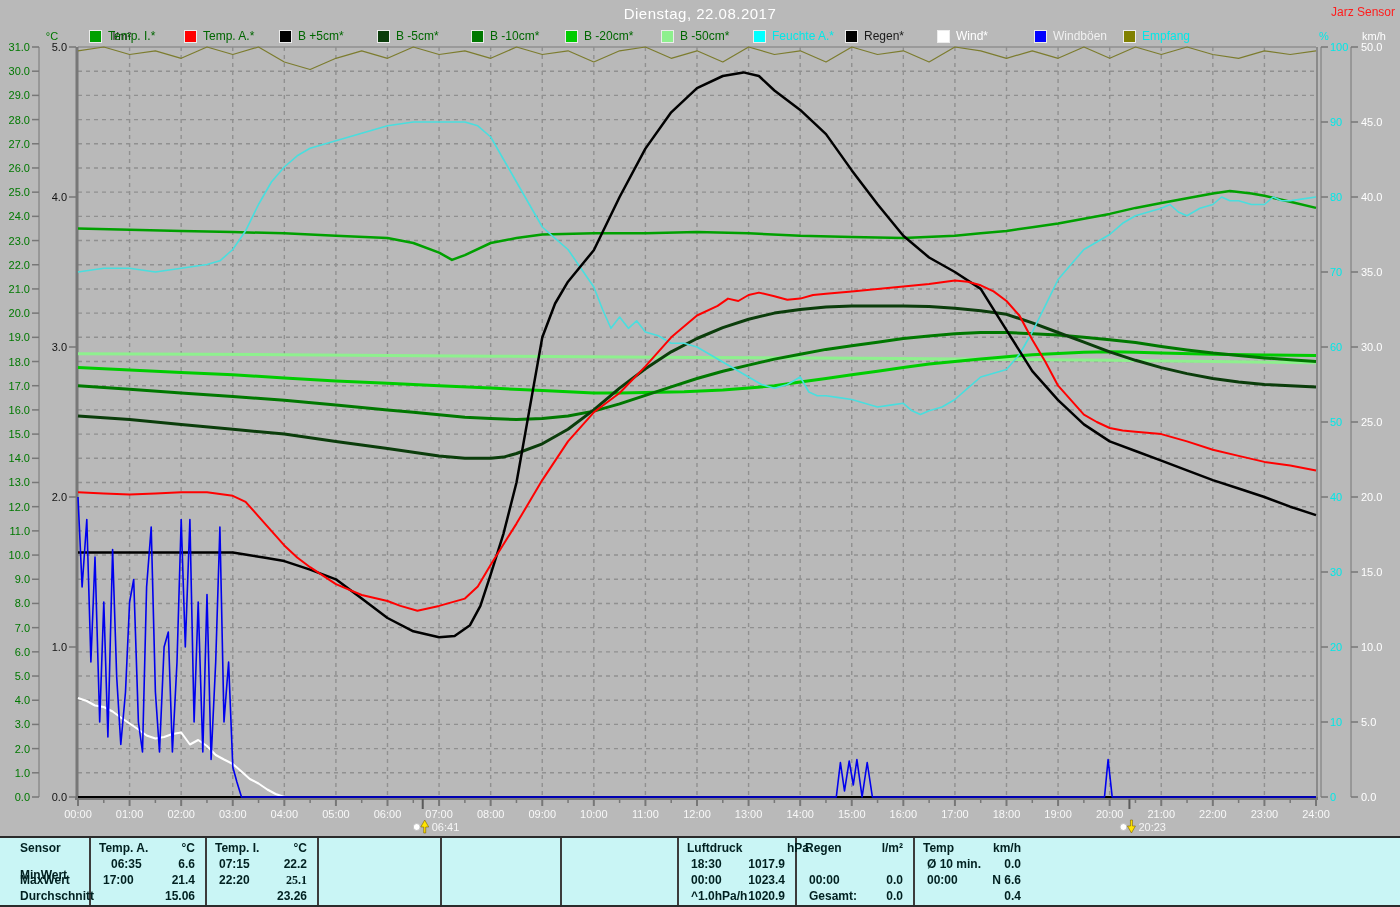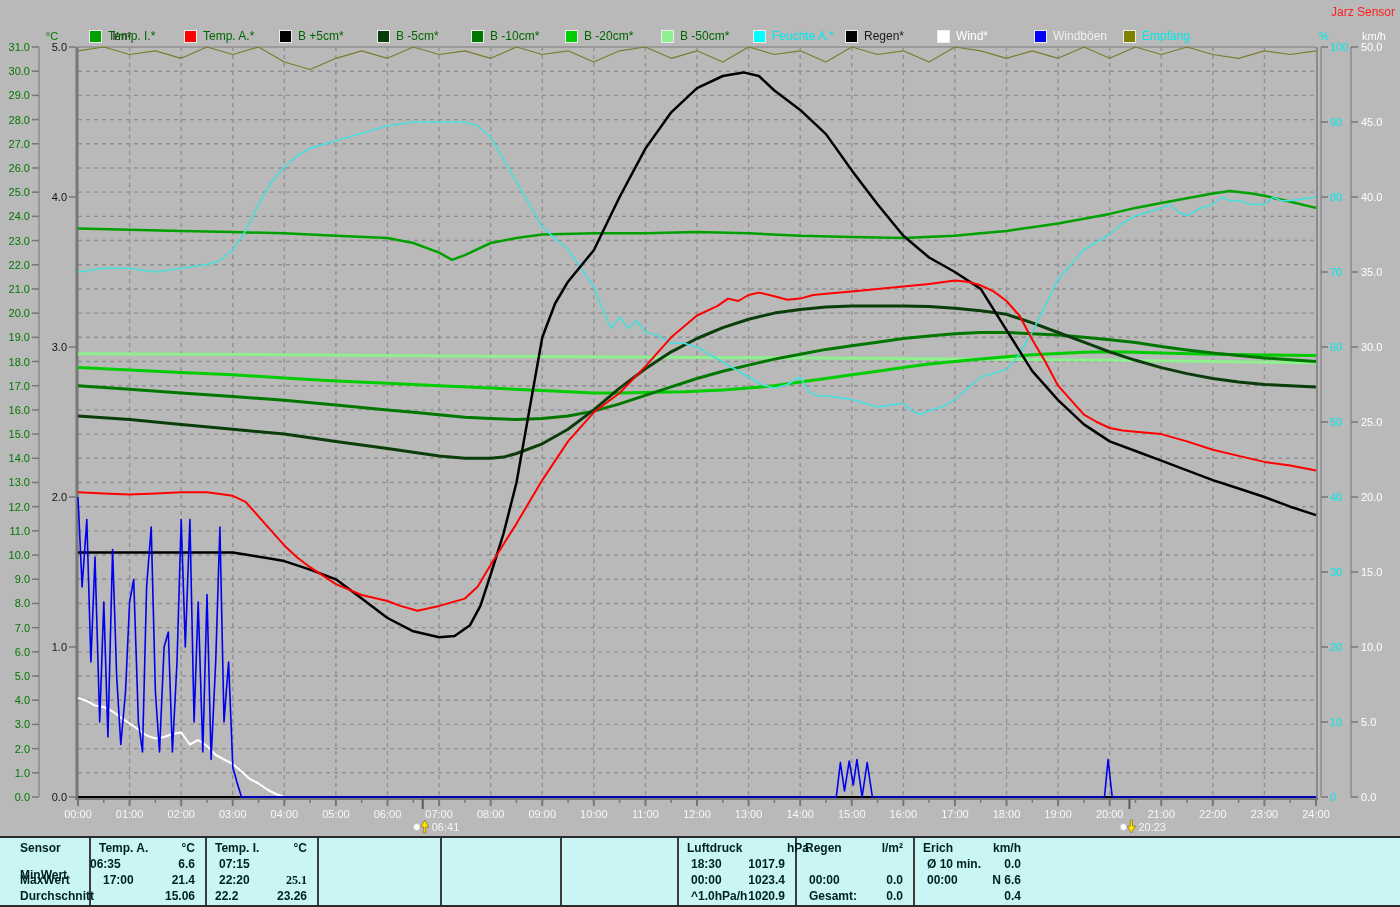--- a/index.html
+++ b/index.html
@@ -16,20 +16,21 @@
   #stats-table{position:absolute;left:0;top:836px;width:1400px;height:71px;
         background:#c9f5f5;border-top:2px solid #2b2b2b;border-bottom:2px solid #2b2b2b;
         box-sizing:border-box;font-size:12px;font-weight:bold;color:#002020;}
   .tcell{position:absolute;white-space:nowrap;}
   .tsep{position:absolute;top:0;width:2px;height:67px;background:#3c3c3c;}
 </style>
 </head>
 <body>
 <div id="root">
 
+<div id="page-title">Dienstag, 22.08.2017</div>
 <div id="author">Jarz Sensor</div>
 <svg id="chart" width="1400" height="836">
       <line x1="78" y1="772.8064516129032" x2="1316" y2="772.8064516129032" stroke="#909090" stroke-width="1.4" stroke-dasharray="4,4"></line>
       <line x1="78" y1="748.6129032258065" x2="1316" y2="748.6129032258065" stroke="#909090" stroke-width="1.4" stroke-dasharray="4,4"></line>
       <line x1="78" y1="724.4193548387096" x2="1316" y2="724.4193548387096" stroke="#909090" stroke-width="1.4" stroke-dasharray="4,4"></line>
       <line x1="78" y1="700.2258064516129" x2="1316" y2="700.2258064516129" stroke="#909090" stroke-width="1.4" stroke-dasharray="4,4"></line>
       <line x1="78" y1="676.0322580645161" x2="1316" y2="676.0322580645161" stroke="#909090" stroke-width="1.4" stroke-dasharray="4,4"></line>
       <line x1="78" y1="651.8387096774194" x2="1316" y2="651.8387096774194" stroke="#909090" stroke-width="1.4" stroke-dasharray="4,4"></line>
       <line x1="78" y1="627.6451612903226" x2="1316" y2="627.6451612903226" stroke="#909090" stroke-width="1.4" stroke-dasharray="4,4"></line>
       <line x1="78" y1="603.4516129032259" x2="1316" y2="603.4516129032259" stroke="#909090" stroke-width="1.4" stroke-dasharray="4,4"></line>
@@ -326,47 +327,47 @@
       <div class="tsep" style="left: 560px;"></div>
       <div class="tsep" style="left: 677px;"></div>
       <div class="tsep" style="left: 795px;"></div>
       <div class="tsep" style="left: 913px;"></div>
       <div class="tcell" style="top: 3px; left: 20px;">Sensor</div>
       <div class="tcell" style="top: 30px; left: 20px;">MinWert</div>
       <div class="tcell" style="top: 35px; left: 20px;">MaxWert</div>
       <div class="tcell" style="top: 51px; left: 20px;">Durchschnitt</div>
       <div class="tcell" style="top: 3px; left: 99px;">Temp. A.</div>
       <div class="tcell" style="top: 3px; left: 99px; width: 96px; text-align: right;">°C</div>
-      <div class="tcell" style="top: 19px; left: 90px;">06:35</div>
+      <div class="tcell" style="top: 19px; left: 111px;">06:35</div>
       <div class="tcell" style="top: 19px; left: 99px; width: 96px; text-align: right;">6.6</div>
       <div class="tcell" style="top: 35px; left: 103px;">17:00</div>
       <div class="tcell" style="top: 35px; left: 99px; width: 96px; text-align: right;">21.4</div>
       <div class="tcell" style="top: 51px; left: 99px; width: 96px; text-align: right;">15.06</div>
       <div class="tcell" style="top: 3px; left: 215px;">Temp. I.</div>
       <div class="tcell" style="top: 3px; left: 215px; width: 92px; text-align: right;">°C</div>
       <div class="tcell" style="top: 19px; left: 219px;">07:15</div>
-      <div class="tcell" style="top: 19px; left: 215px; width: 92px; text-align: left; margin-top: 32px;">22.2</div>
+      <div class="tcell" style="top: 19px; left: 215px; width: 92px; text-align: right;">22.2</div>
       <div class="tcell" style="top: 35px; left: 219px;">22:20</div>
       <div class="tcell" style="top: 35px; left: 215px; width: 92px; text-align: right; font-family: Liberation Serif, serif;">25.1</div>
       <div class="tcell" style="top: 51px; left: 215px; width: 92px; text-align: right;">23.26</div>
       <div class="tcell" style="top: 3px; left: 687px;">Luftdruck</div>
       <div class="tcell" style="top: 3px; left: 687px; width: 98px; text-align: right; padding-left: 24px;">hPa</div>
       <div class="tcell" style="top: 19px; left: 691px;">18:30</div>
       <div class="tcell" style="top: 19px; left: 687px; width: 98px; text-align: right;">1017.9</div>
       <div class="tcell" style="top: 35px; left: 691px;">00:00</div>
       <div class="tcell" style="top: 35px; left: 687px; width: 98px; text-align: right;">1023.4</div>
       <div class="tcell" style="top: 51px; left: 691px;">^1.0hPa/h</div>
       <div class="tcell" style="top: 51px; left: 687px; width: 98px; text-align: right;">1020.9</div>
       <div class="tcell" style="top: 3px; left: 805px;">Regen</div>
       <div class="tcell" style="top: 3px; left: 805px; width: 98px; text-align: right;">l/m²</div>
       <div class="tcell" style="top: 35px; left: 809px;">00:00</div>
       <div class="tcell" style="top: 35px; left: 805px; width: 98px; text-align: right;">0.0</div>
       <div class="tcell" style="top: 51px; left: 809px;">Gesamt:</div>
       <div class="tcell" style="top: 51px; left: 805px; width: 98px; text-align: right;">0.0</div>
-      <div class="tcell" style="top: 3px; left: 923px;">Erich</div>
+      <div class="tcell" style="top: 3px; left: 923px;">Temp</div>
       <div class="tcell" style="top: 3px; left: 923px; width: 98px; text-align: right;">km/h</div>
       <div class="tcell" style="top: 19px; left: 927px;">Ø 10 min.</div>
       <div class="tcell" style="top: 19px; left: 923px; width: 98px; text-align: right;">0.0</div>
       <div class="tcell" style="top: 35px; left: 927px;">00:00</div>
       <div class="tcell" style="top: 35px; left: 923px; width: 98px; text-align: right;">N 6.6</div>
       <div class="tcell" style="top: 51px; left: 923px; width: 98px; text-align: right;">0.4</div>
     </div>
 
 </div>
 

